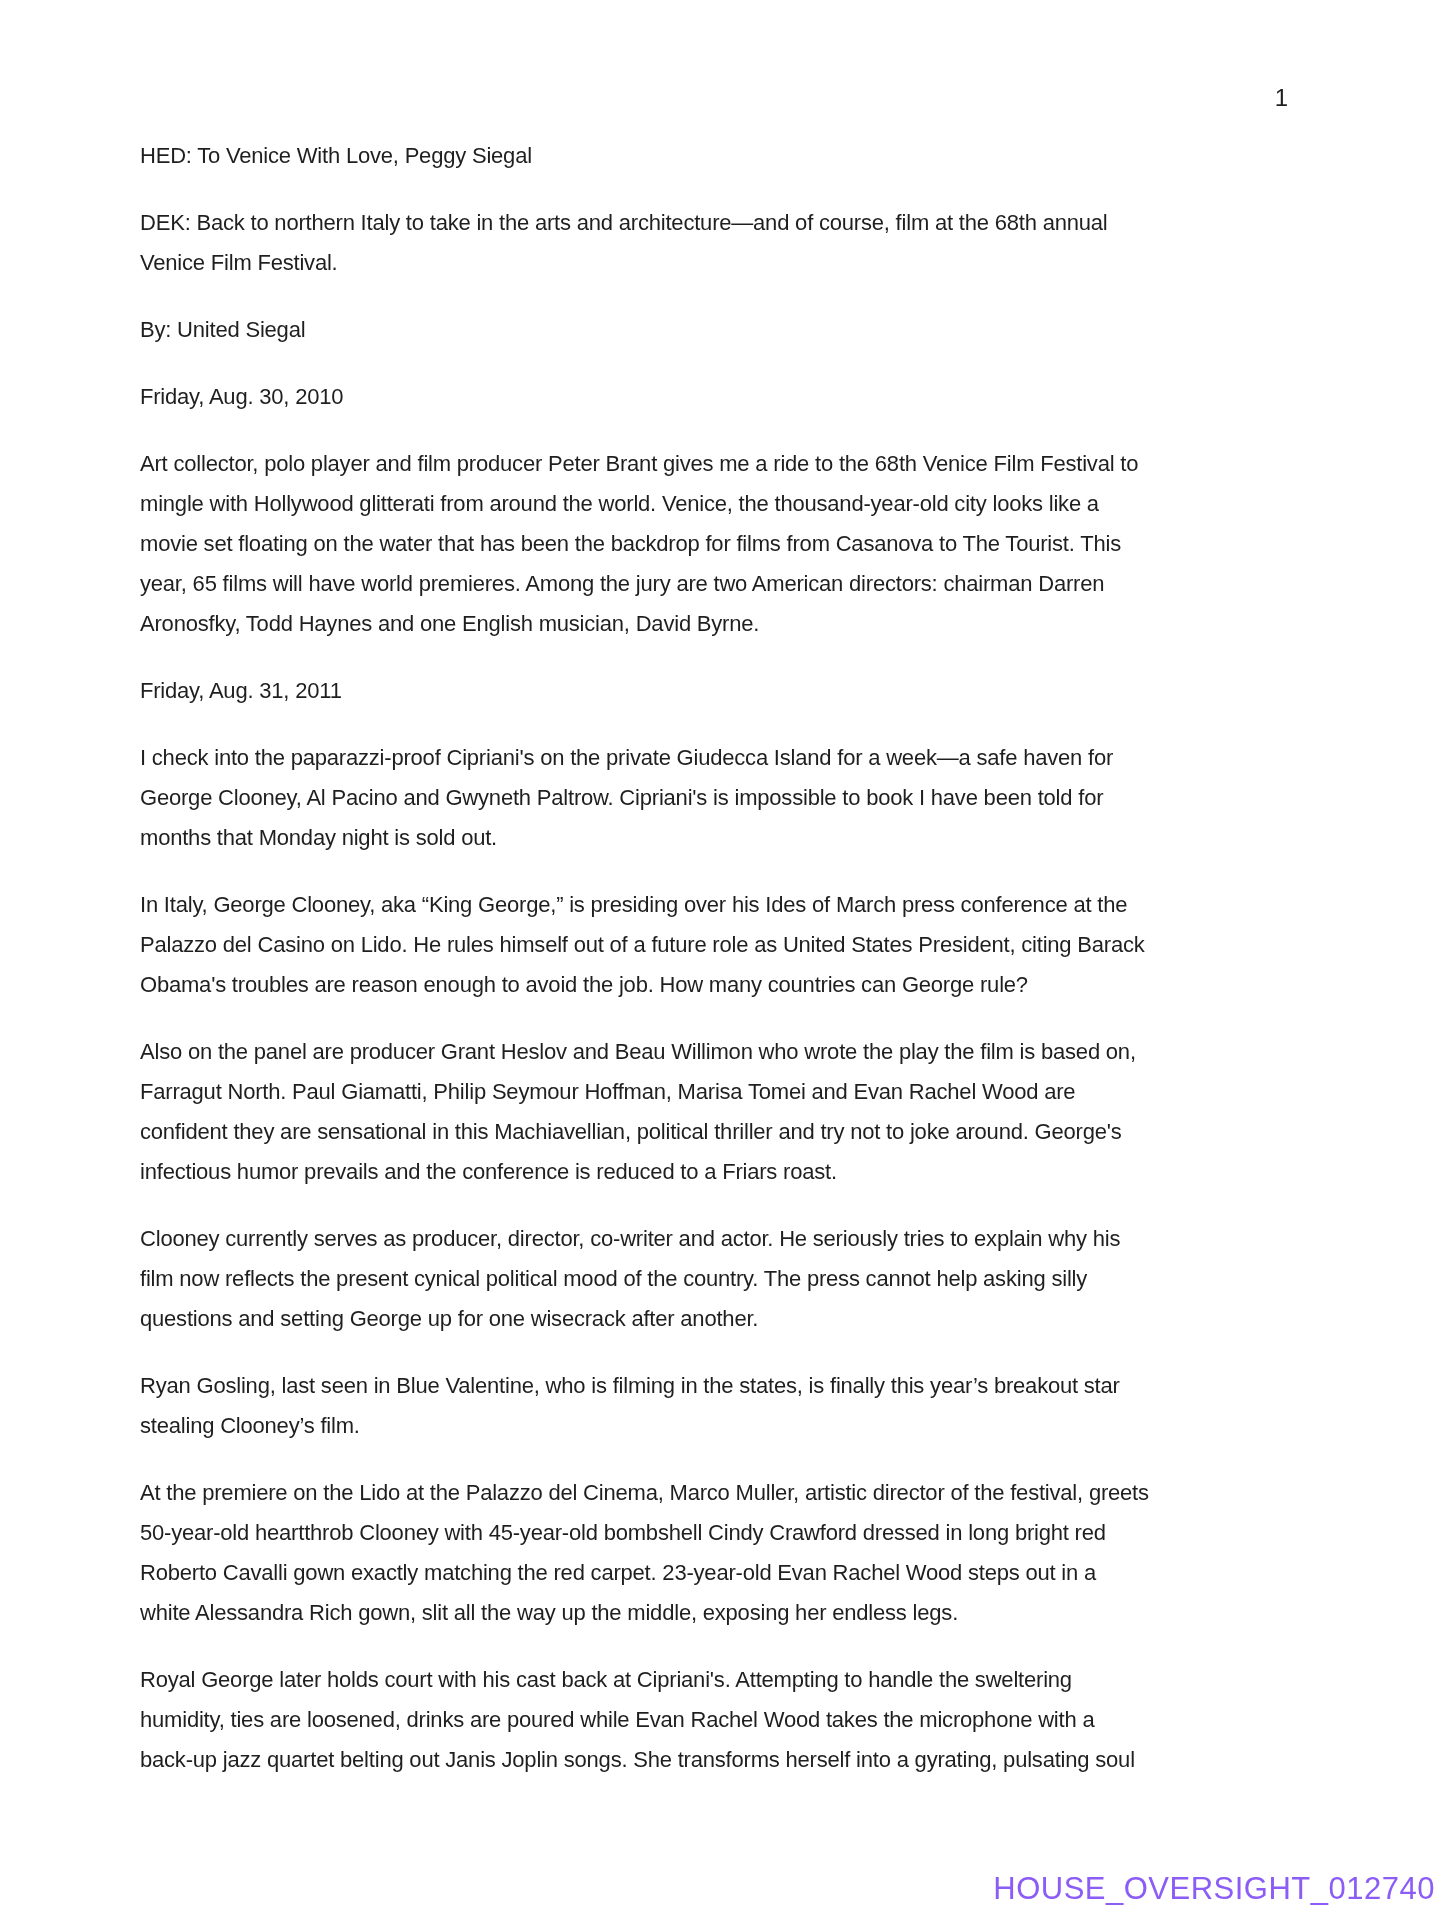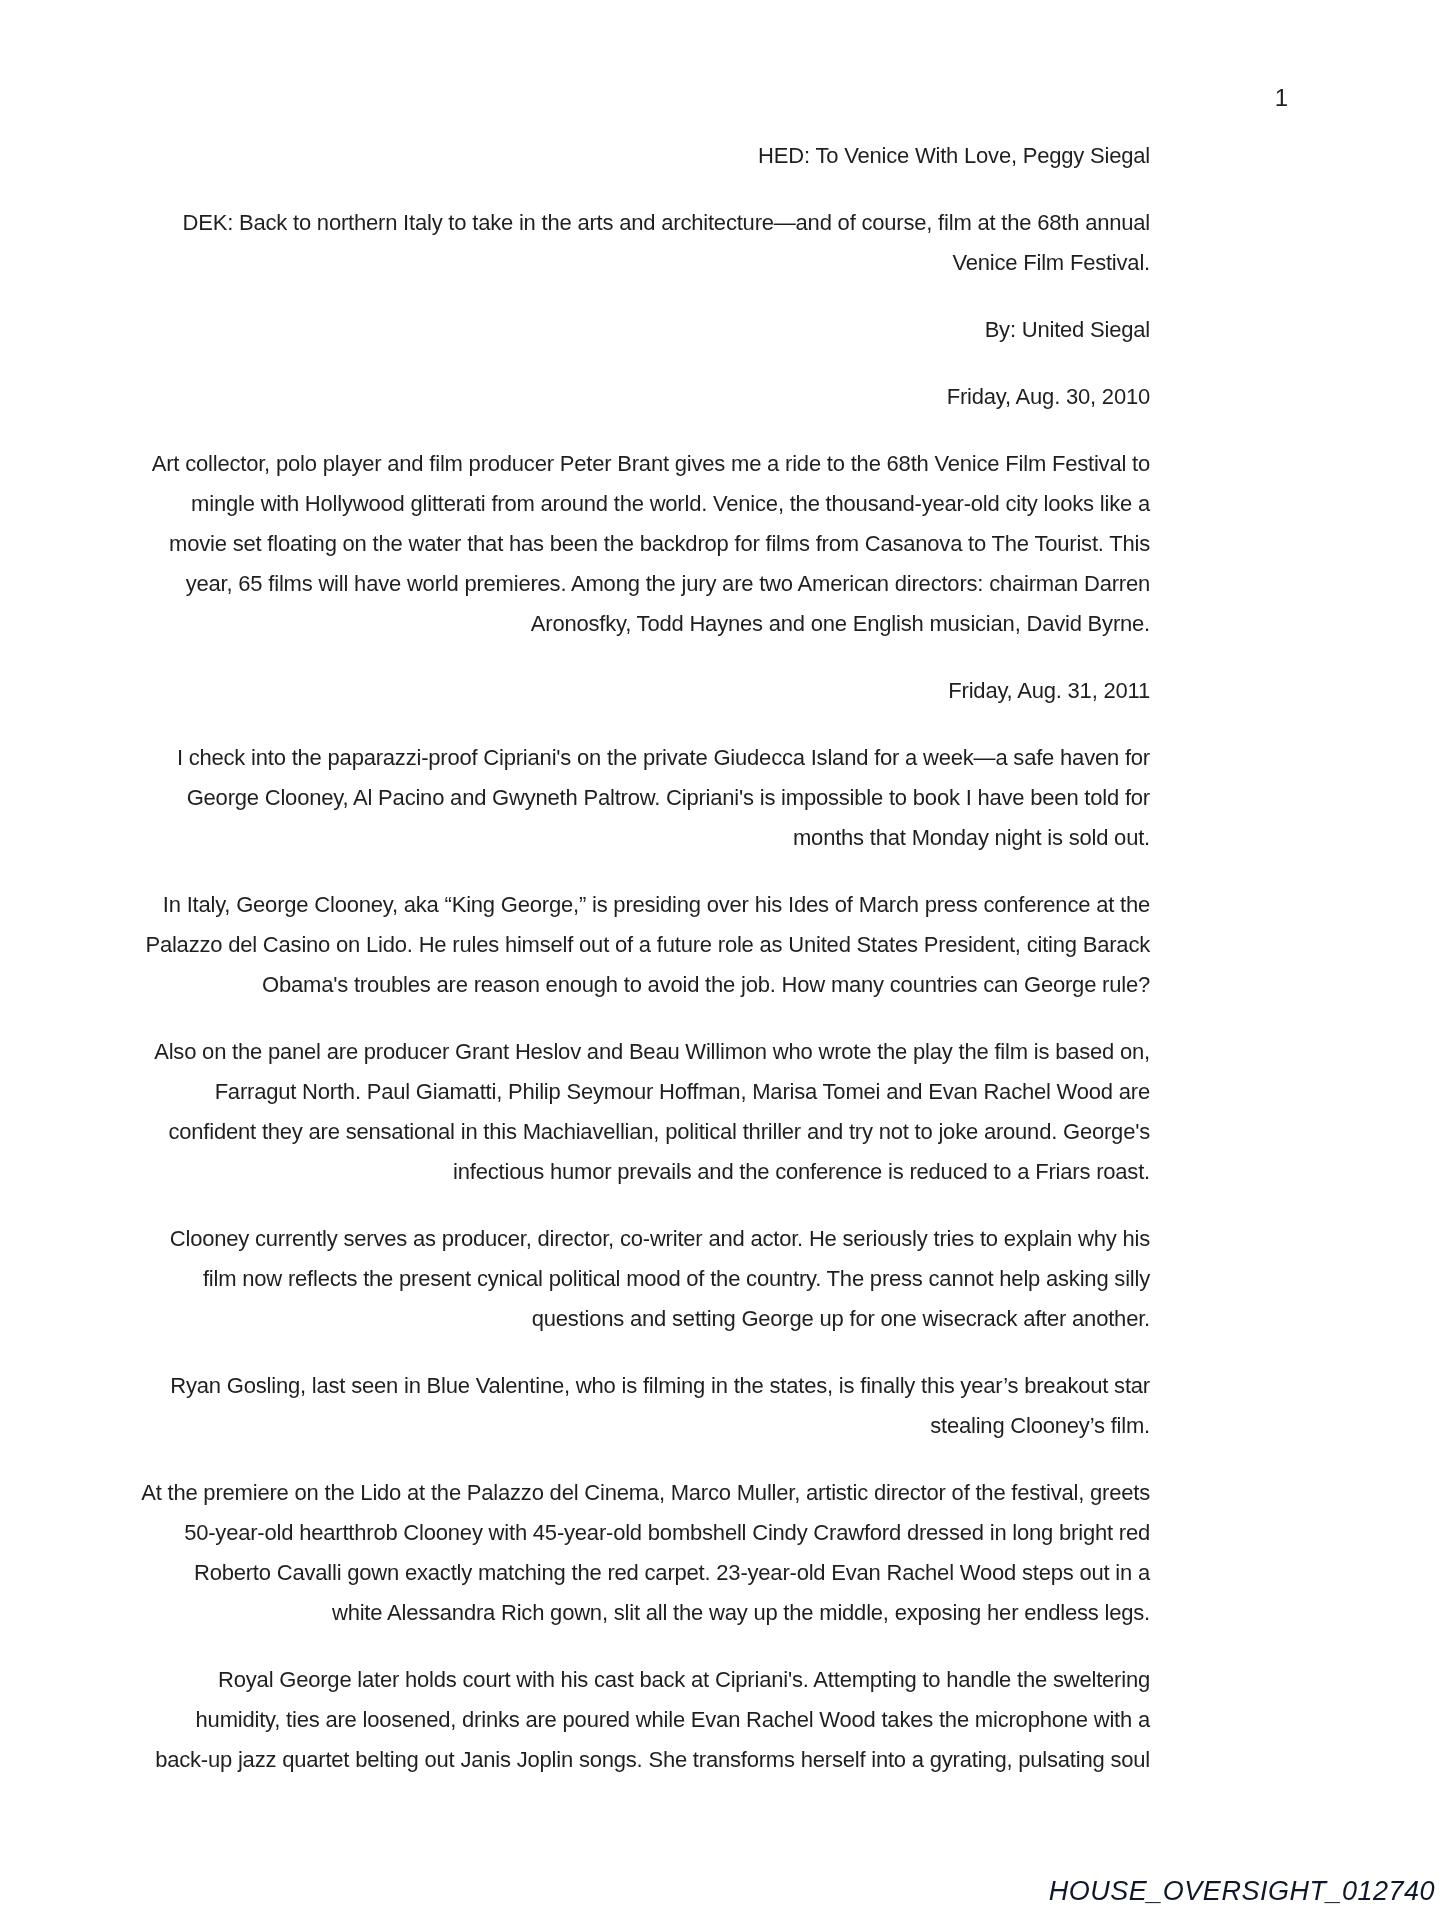--- a/index.html
+++ b/index.html
@@ -33,30 +33,29 @@
     top: 136px;
     left: 140px;
     width: 1010px;
   }
   .content p {
     margin: 0 0 27px 0;
     font-size: 22px;
     line-height: 40px;
     letter-spacing: -0.2px;
     color: #1f1f1f;
-    text-align: right;
+    text-align: left;
   }
   .bates {
     position: absolute;
     right: 18px;
     bottom: 13px;
-    font-size: 27px;
+    font-size: 31px;
     letter-spacing: 0.5px;
-    color: #0f172a;
-    font-style: italic;
+    color: #8b5cf6;
   }
 </style>
 </head>
 <body>
 
 <div class="page">
   <div class="page-number">1</div>
 
   <div class="content">
       <p>HED: To Venice With Love, Peggy Siegal</p>

